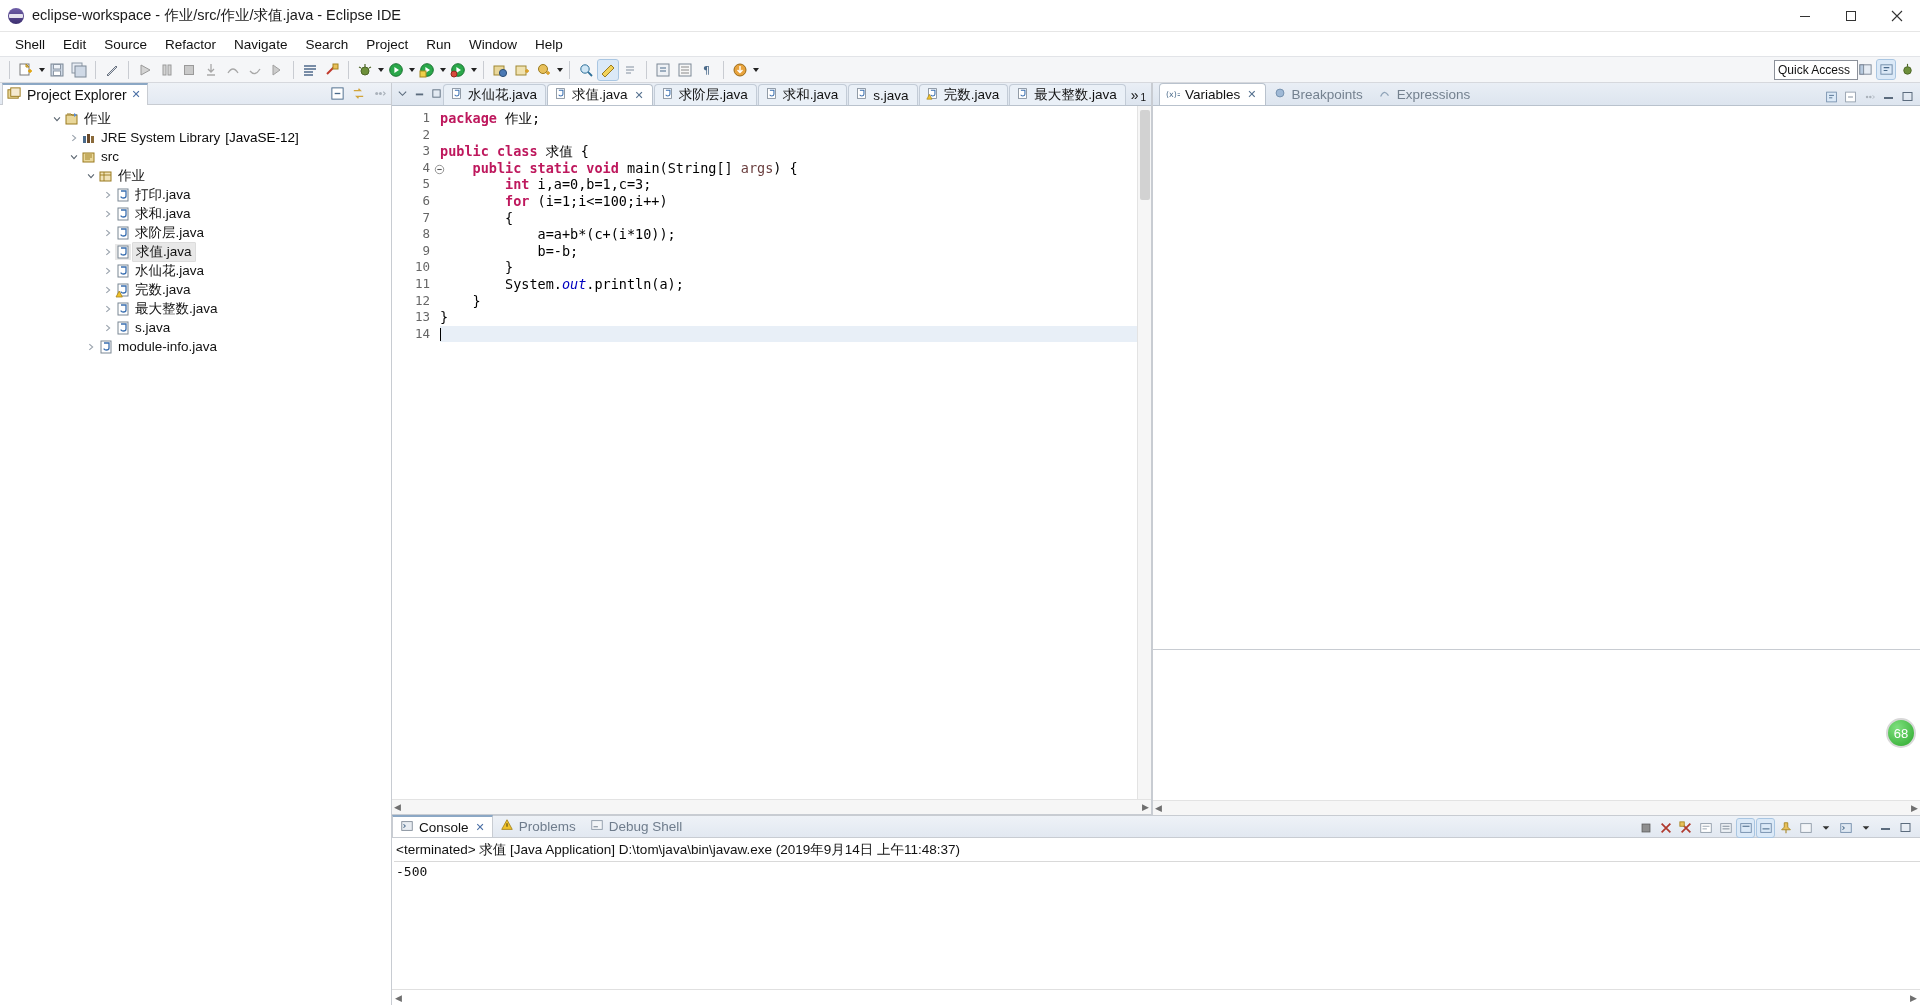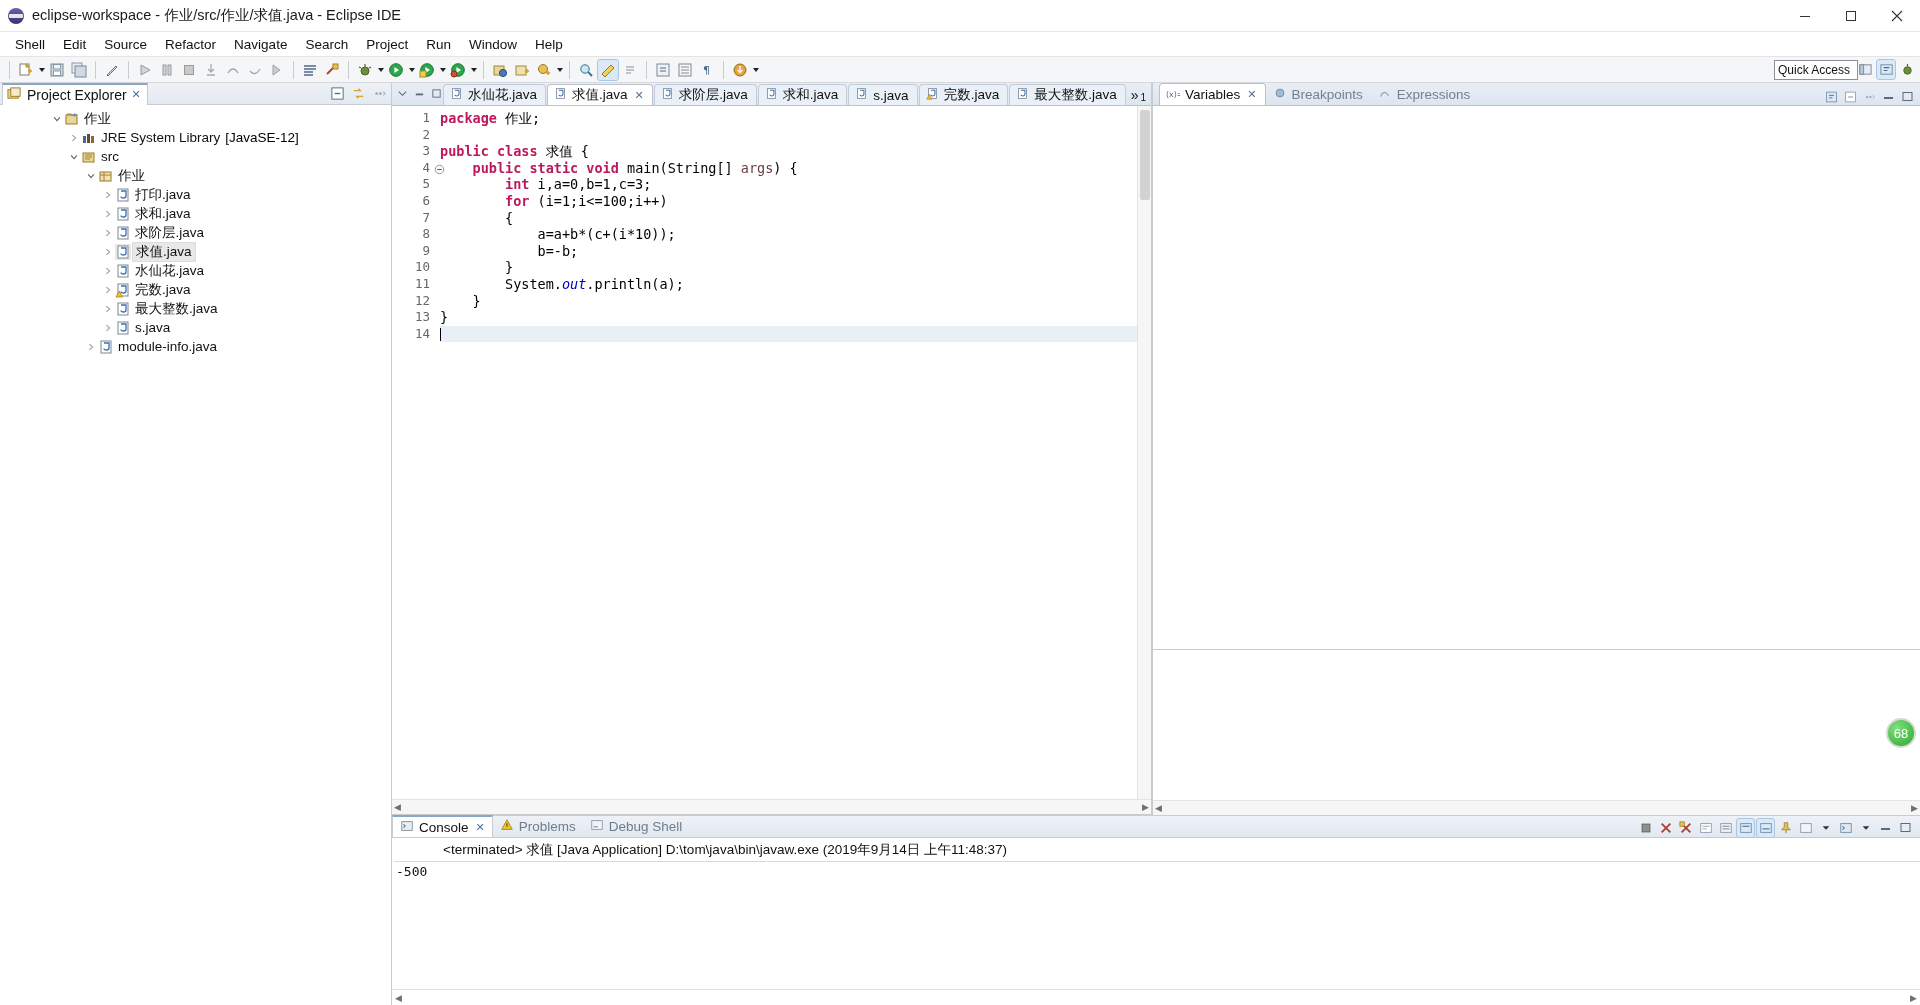--- a/index.html
+++ b/index.html
@@ -114,21 +114,21 @@
 
   
   .console{height:190px;display:flex;flex-direction:column;background:#fff;border-top:1px solid #c8ccd2;flex:none;}
   .console-head{height:22px;background:linear-gradient(#eef2f7,#e2e8f1);display:flex;align-items:flex-end;position:relative;border-bottom:1px solid #c8ccd2;}
   .ctab{height:22px;display:flex;align-items:center;gap:5px;padding:0 7px;font-size:13.5px;color:#6f7c8c;white-space:nowrap;}
   .ctab.active{background:#fff;color:#111;border-top:2px solid #8ba7c4;border-left:1px solid #c8ccd2;border-right:1px solid #c8ccd2;}
   .console-actions{margin-left:auto;display:flex;align-items:center;gap:3px;padding-right:6px;}
   .ca-btn{width:17px;height:18px;display:flex;align-items:center;justify-content:center;border-radius:2px;}
   .ca-btn.on{background:#dbe9f7;outline:1px solid #a9c6e2;}
   .console-body{flex:1;padding:3px 0 0 2px;font-family:"DejaVu Sans Mono", monospace;font-size:13px;color:#111;overflow:hidden;}
-  .c-term{font-family:"Liberation Sans",sans-serif;font-size:13.5px;padding-left:2px;margin-left:47px;}
+  .c-term{font-family:"Liberation Sans",sans-serif;font-size:13.5px;padding-left:2px;}
   .c-out{padding-left:2px;margin-top:2px;}
   .console-sep{height:1px;background:#d9d9d9;margin:2px 0 0 0;}
   .console-foot{height:16px;background:#fff;border-top:1px solid #e0e0e0;display:flex;align-items:center;justify-content:space-between;padding:0 3px;flex:none;}
 
   
   .badge{position:absolute;right:4px;bottom:48px;width:30px;height:30px;border-radius:50%;
     background:radial-gradient(circle at 35% 30%,#7fe07f,#2ca82c);color:#fff;font-size:13px;
     display:flex;align-items:center;justify-content:center;border:2px solid #d8d8d8;}
   .stage{position:relative;width:1920px;height:796px;border-radius:26px;}
 </style>

